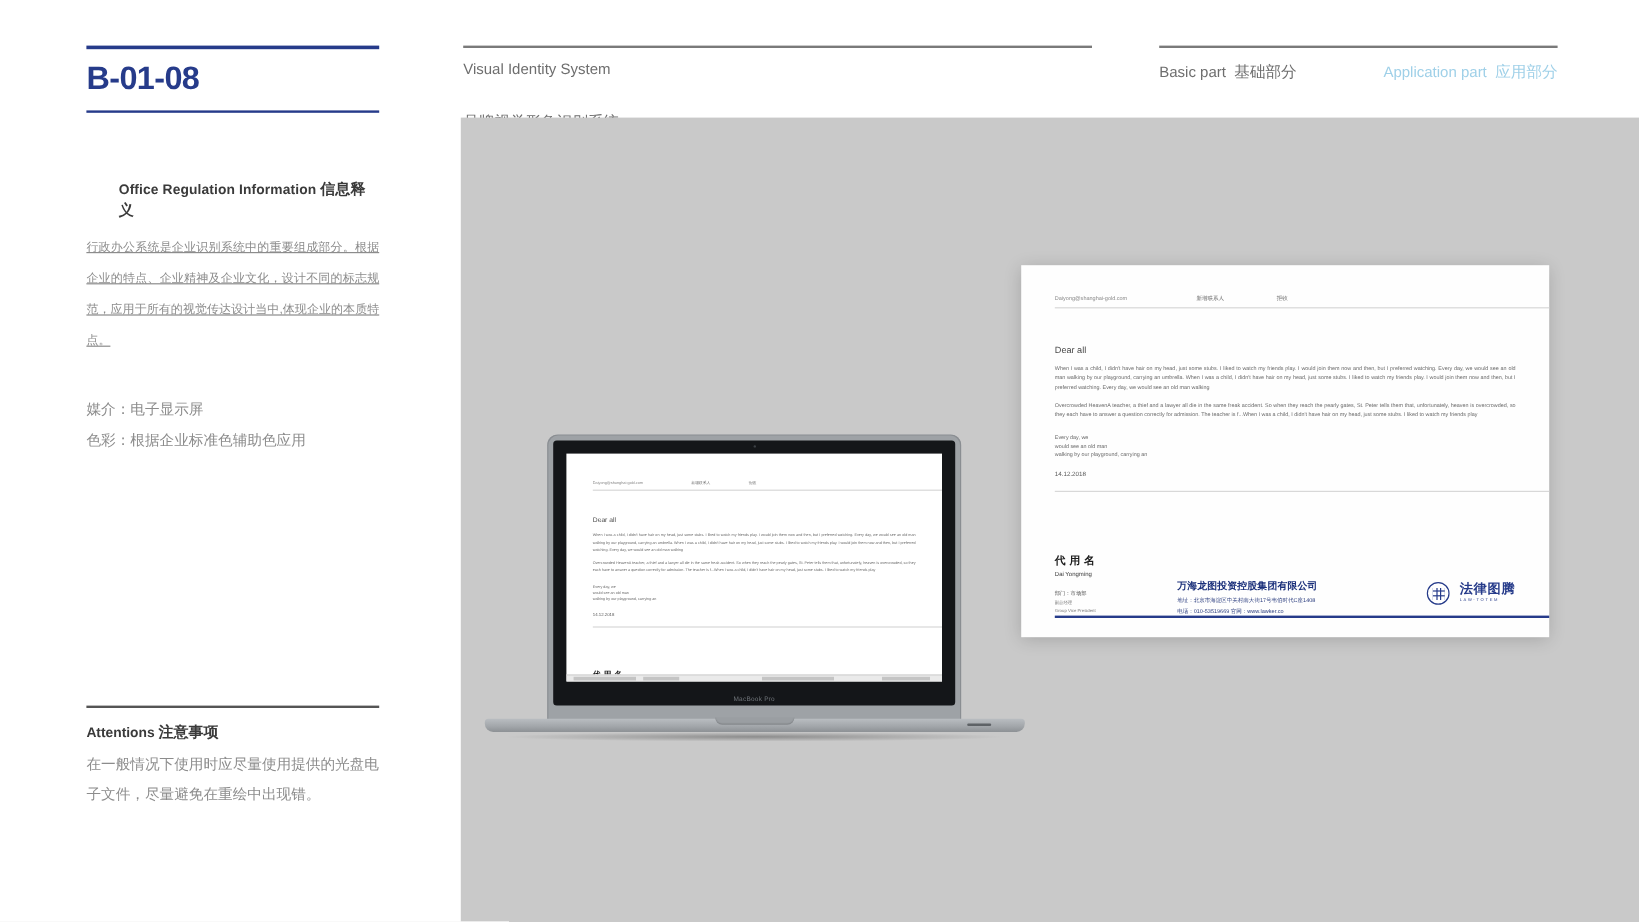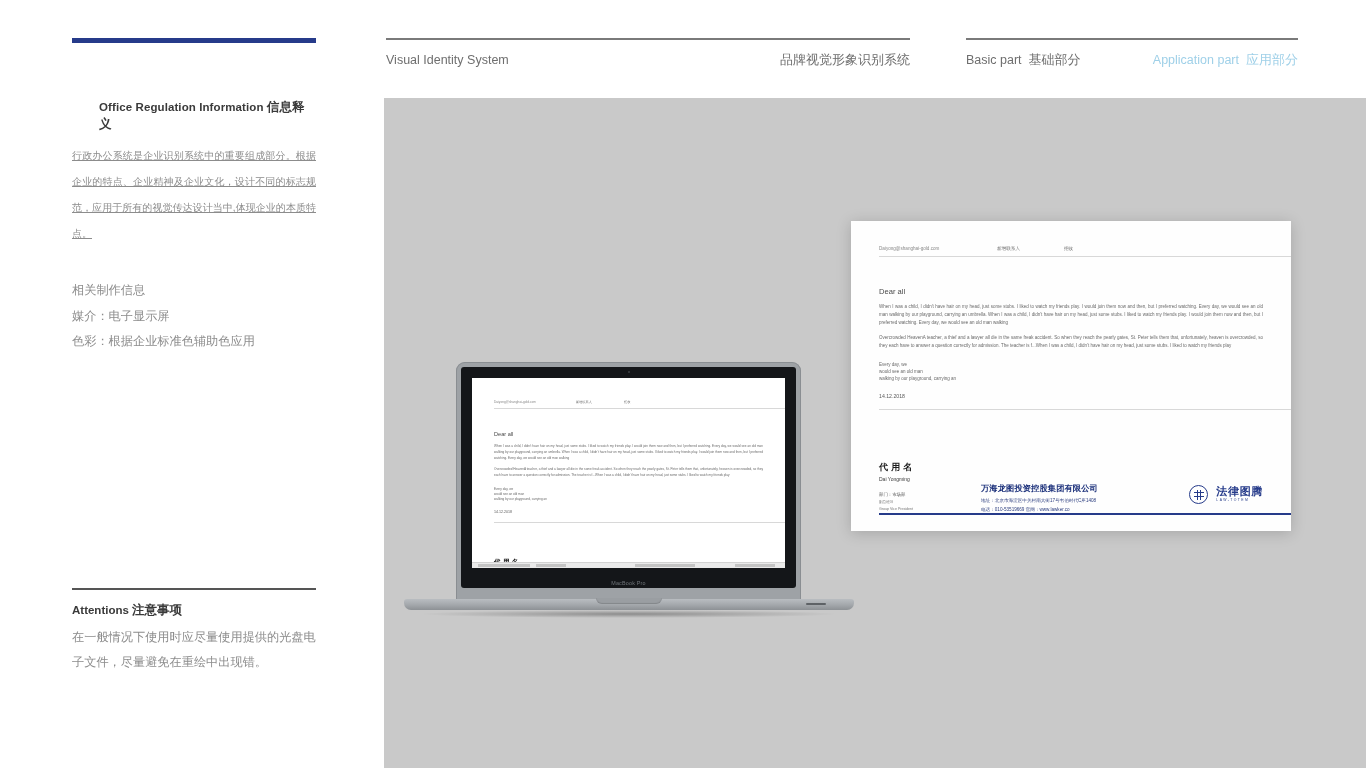--- a/index.html
+++ b/index.html
@@ -45,21 +45,21 @@
 
   
   .nav { position:absolute; top:0; left:0; width:1366px; height:98px; }
   .nav-group { position:absolute; top:38px; }
   .nav-group .bar { height:1.5px; background:#7a7a7a; }
   .nav-group .labels { display:flex; align-items:baseline; padding-top:11px; }
   .nav-item { font-size:12.5px; color:#6e6e6e; }
   .nav-item.cn { font-size:13px; }
   .nav-item.active { color:#9fd0e8; }
   .nav-left { left:386px; width:524px; }
-  .nav-left .labels { justify-content:space-between; gap:28px; }
+  .nav-left .labels { justify-content:flex-end; gap:28px;flex-direction:column; }
   .nav-right { left:966px; width:332px; }
   .nav-right .labels { justify-content:space-between;gap:16px; }
   .nav-pair { display:flex; align-items:baseline; gap:7px; }
 
   
   .canvas { position:absolute; left:384px; top:98px; width:1146px; height:670px; background:#c9c9c9; }
 
   
   .doc { background:#fefefe; position:relative; overflow:hidden; }
   .doc-inner { position:absolute; inset:0; }
@@ -204,31 +204,31 @@
           <span class="nav-item cn active">应用部分</span>
         </span>
       </div>
     </div>
   </div>
 
   <div class="sidebar">
 
     <div class="code-block">
       <div class="rule-navy"></div>
+      <div class="code-title">B-01-08</div>
       <div class="rule-navy thin"></div>
     </div>
 
     <div class="sec-head">
       <span>Office Regulation Information</span>
       <span class="cn">信息释义</span>
     </div>
     <div class="body-cn">行政办公系统是企业识别系统中的重要组成部分。根据企业的特点、企业精神及企业文化，设计不同的标志规范，应用于所有的视觉传达设计当中,体现企业的本质特点。</div>
 
     <div class="meta-block">
-      <div class="meta-line">相关制作信息</div>
       <div class="meta-line">媒介：电子显示屏</div>
       <div class="meta-line">色彩：根据企业标准色辅助色应用</div>
     </div>
 
     <div class="attn-wrap">
       <div class="rule-gray"></div>
       <div class="attn-head">
         <span>Attentions</span>
         <span class="cn">注意事项</span>
       </div>

